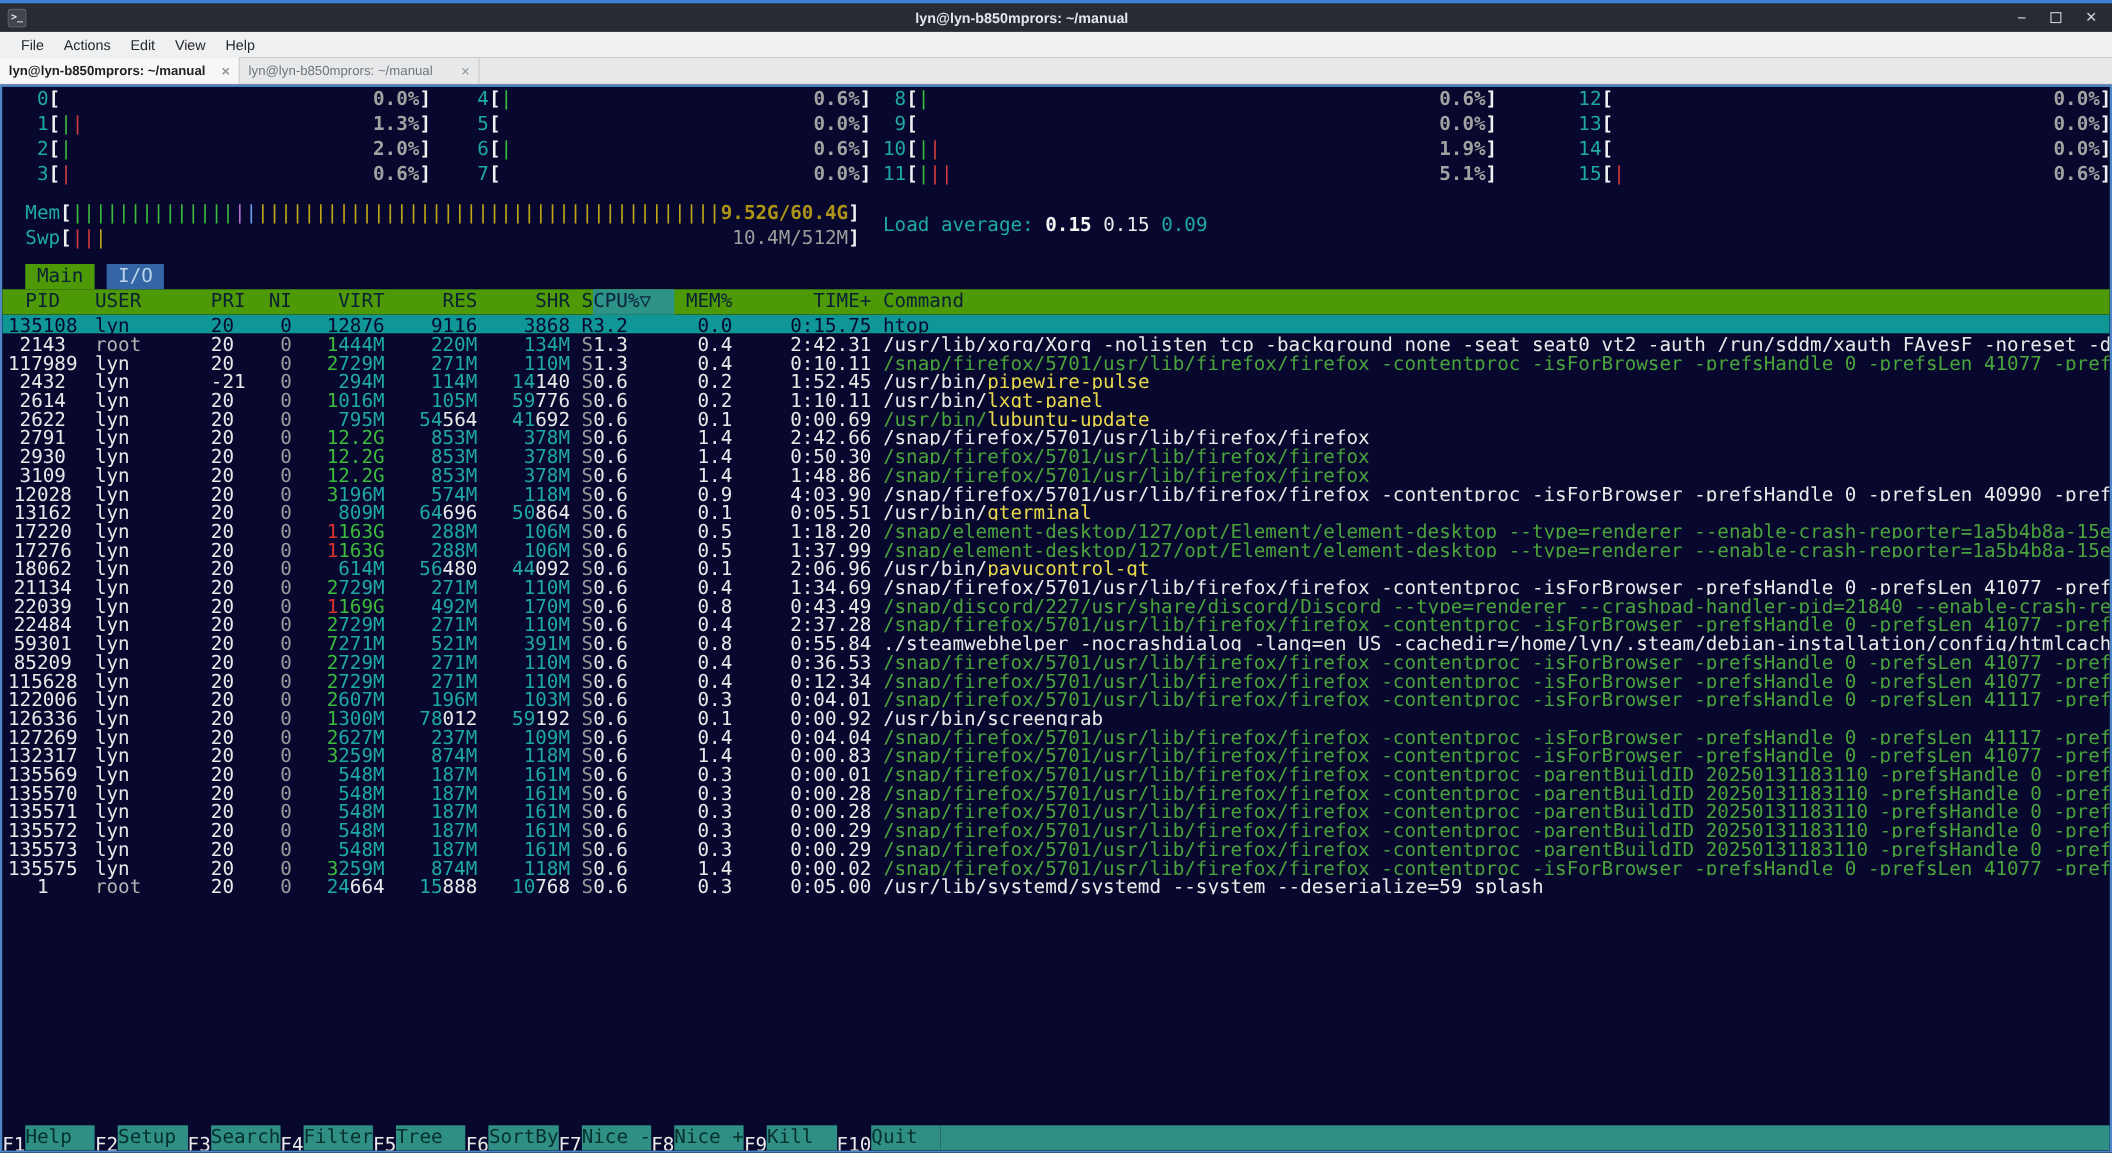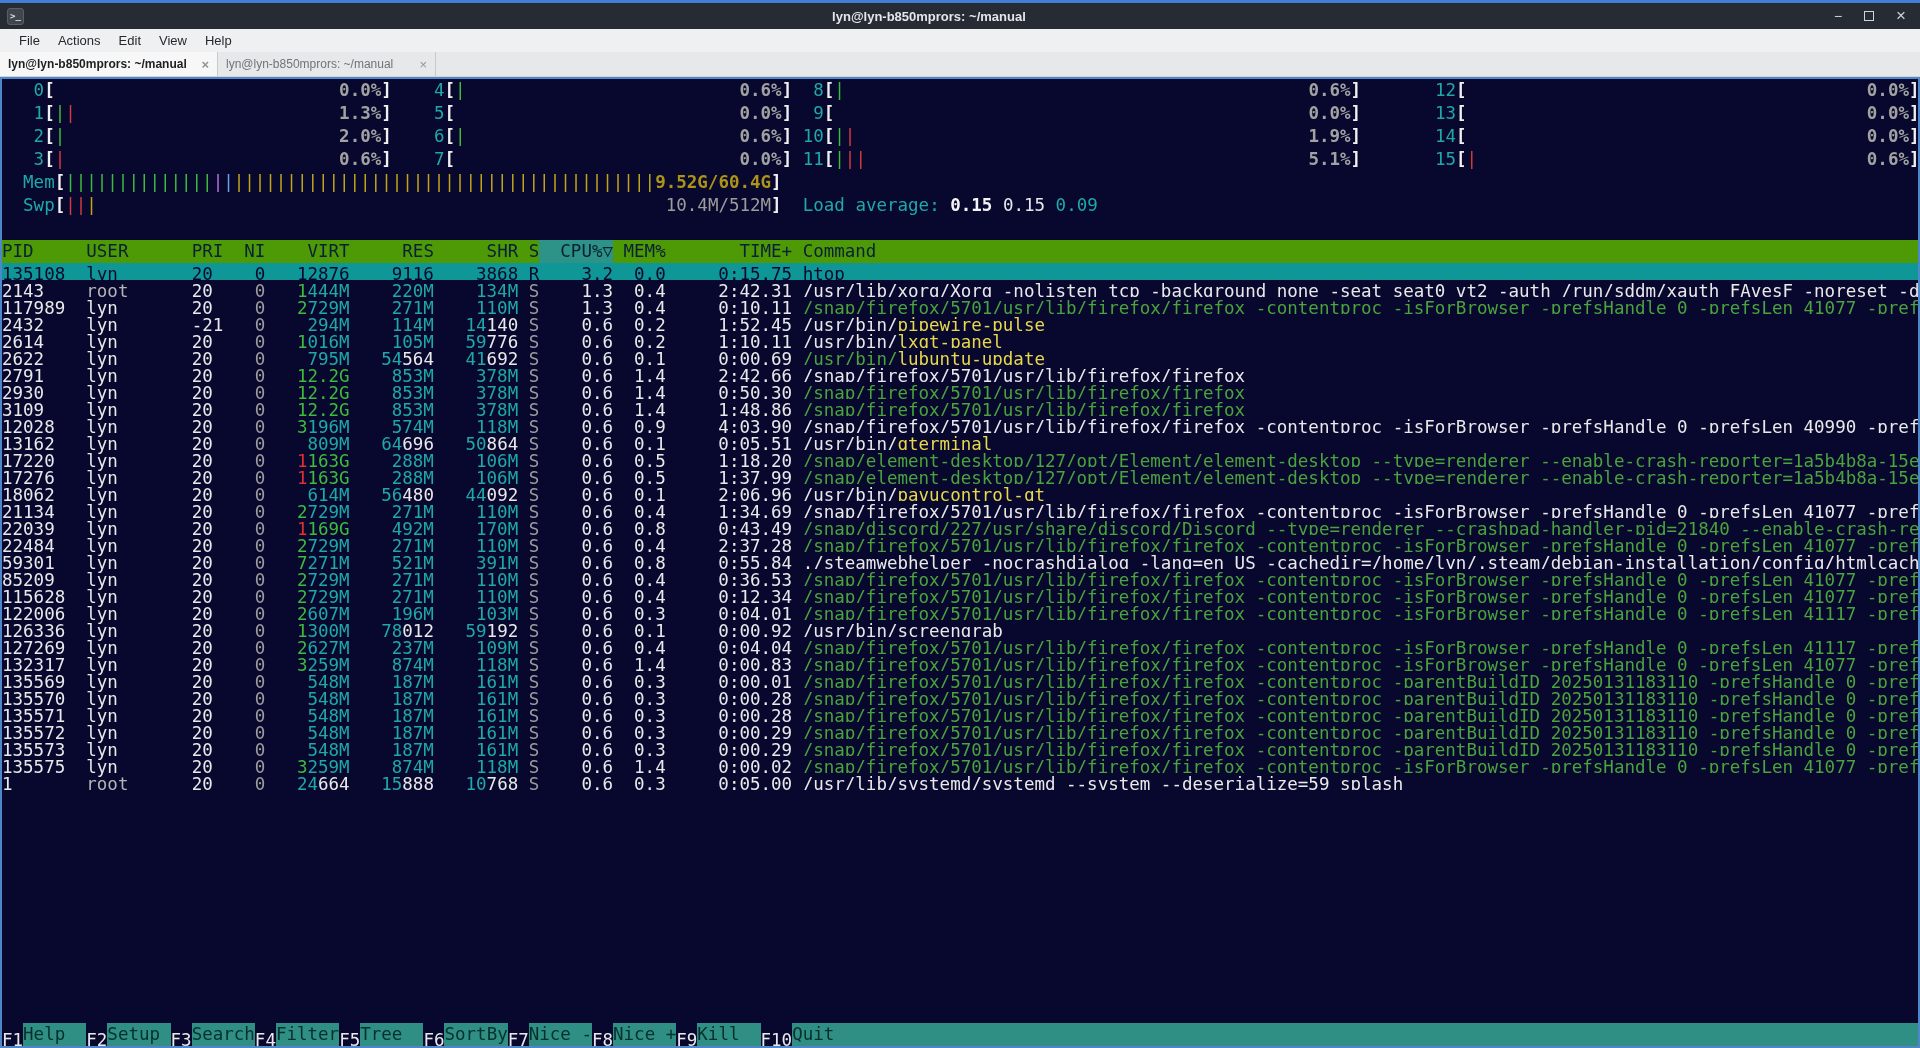--- a/index.html
+++ b/index.html
@@ -39,21 +39,21 @@
 
   .meter{position:absolute;top:0;display:flex;height:23px}
   .mp0{left:2ch;width:35ch}.mp1{left:40ch;width:35ch}.mp2{left:76ch;width:53ch}.mp3{left:136ch;width:46ch}
   .mnum{width:2ch;text-align:right;color:var(--cyan)}
   .br{color:#f0f0f0;font-weight:700}
   .mbody{flex:1;display:flex;overflow:hidden}
   .pct{margin-left:auto;color:#a2a2a2;font-weight:700}
   .tk{width:1ch;flex:0 0 auto}
   .tk-g{color:var(--grn)}.tk-r{color:var(--red)}.tk-y{color:var(--ytick)}.tk-m{color:var(--magenta)}.tk-b{color:var(--blue)}
 
-  .bar{position:absolute;left:2ch;top:0;display:flex;height:23px}
+  .bar{position:absolute;left:2ch;top:12px;display:flex;height:23px}
   .blabel{width:3ch;color:var(--cyan)}
   .bbody{width:67ch;display:flex;overflow:hidden}
   .memtxt{margin-left:auto;color:var(--memtxt);font-weight:700}
   .swptxt{margin-left:auto;color:var(--gray)}
   .sideinfo{position:absolute;left:76ch;top:0}
 
   .c-cy{color:var(--cyan)} .c-bcy{color:var(--bcyan);font-weight:700}
   .c-lime{color:var(--lime);font-weight:700} .c-gy{color:var(--gray)}
   .c-grn2{color:#35b06f} .c-bw{color:#f4f4f4;font-weight:700} .c-w{color:var(--white)}
   .c-g{color:var(--cmdgrn)} .c-y{color:var(--yellowb);font-weight:400}
@@ -65,28 +65,28 @@
   .vtab-io{margin-left:1ch;background:var(--tabblue);color:#bcd4ec;padding:0 1ch}
 
   .colhead{display:flex;background:var(--hdrgreen);color:#0a2035;height:23px;line-height:23px;white-space:pre;flex:0 0 auto}
   .colhead .sorted{background:var(--sortteal)}
 
   .rows{flex:1;overflow:hidden;display:flex;flex-direction:column}
   .prow{display:flex;height:17px;line-height:23px;white-space:pre;flex:0 0 auto}
   .prow.sel{background:var(--selbg)}
   .prow.sel span{color:var(--seltx) !important}
 
-  .f-pid{width:7ch;text-align:left}
+  .f-pid{width:7ch;text-align:center}
   .f-sp{width:1ch}
   .f-user{width:10ch;text-align:left}
   .f-pri{width:4ch;}
   .f-ni{width:3ch;text-align:right}
   .f-virt,.f-res,.f-shr{width:8ch;text-align:right}
   .f-s{width:2ch;text-align:right;color:var(--gray)}
-  .f-cpu{width:7ch;text-align:right}
+  .f-cpu{width:7ch;text-align:left}
   .f-mem{width:5ch;text-align:right}
   .f-time{width:12ch;text-align:right}
   .f-cmd{flex:1;overflow:hidden;padding-left:1ch;white-space:pre}
 
   .fbar{height:23px;line-height:23px;display:flex;white-space:pre;flex:0 0 auto;margin-top:auto}
   .fkey{color:var(--white)}
   .flabel{width:6ch;background:var(--fbar);color:#06302c;overflow:hidden}
   .ffill{flex:1;background:var(--fbar)}
 </style>
 </head>
@@ -142,20 +142,21 @@
     <div class="tline">
       <span class="bar">
         <span class="blabel">Swp</span><span class="br">[</span><span class="bbody" id="swpBody"><span class="tk tk-r">|</span><span class="tk tk-r">|</span><span class="tk tk-y">|</span><span class="swptxt">10.4M/512M</span></span><span class="br">]</span>
       </span>
       <span class="sideinfo" id="loadLine"><span class="c-cy">Load average: </span><span class="c-bw">0.15 </span><span class="c-w">0.15 </span><span class="c-cy">0.09</span></span>
     </div>
 
 
     <div class="tline"></div>
 
+    <div class="tline vtabs" id="viewTabs"><span class="vtab-main">Main</span><span class="vtab-io">I/O</span></div>
 
     <div class="colhead" id="colHead"><span class="f-pid">PID</span><span class="f-sp"> </span><span class="f-user">USER</span><span class="f-pri">PRI</span><span class="f-ni">NI</span><span class="f-virt">VIRT</span><span class="f-res">RES</span><span class="f-shr">SHR</span><span class="f-s" style="color:#0a2035">S</span><span class="f-cpu sorted">CPU%▽</span><span class="f-mem">MEM%</span><span class="f-time">TIME+</span><span class="f-cmd">Command</span></div>
 
     <div class="rows" id="procRows">
         <div class="prow sel"><span class="f-pid c-w">135108</span><span class="f-sp"> </span><span class="f-user c-w">lyn</span><span class="f-pri c-w">20</span><span class="f-ni c-gy">0</span><span class="f-virt">12876</span><span class="f-res">9116</span><span class="f-shr">3868</span><span class="f-s">R</span><span class="f-cpu c-w">3.2</span><span class="f-mem c-w">0.0</span><span class="f-time c-w">0:15.75</span><span class="f-cmd"><span class="c-sel">htop</span></span></div>
         <div class="prow"><span class="f-pid c-w">2143</span><span class="f-sp"> </span><span class="f-user c-rt">root</span><span class="f-pri c-w">20</span><span class="f-ni c-gy">0</span><span class="f-virt"><span class="n-g">1</span><span class="n-c">444M</span></span><span class="f-res"><span class="n-c">220M</span></span><span class="f-shr"><span class="n-c">134M</span></span><span class="f-s">S</span><span class="f-cpu c-w">1.3</span><span class="f-mem c-w">0.4</span><span class="f-time c-w">2:42.31</span><span class="f-cmd"><span class="c-w">/usr/lib/xorg/Xorg -nolisten tcp -background none -seat seat0 vt2 -auth /run/sddm/xauth_FAvesF -noreset -di</span></span></div>
         <div class="prow"><span class="f-pid c-w">117989</span><span class="f-sp"> </span><span class="f-user c-w">lyn</span><span class="f-pri c-w">20</span><span class="f-ni c-gy">0</span><span class="f-virt"><span class="n-g">2</span><span class="n-c">729M</span></span><span class="f-res"><span class="n-c">271M</span></span><span class="f-shr"><span class="n-c">110M</span></span><span class="f-s">S</span><span class="f-cpu c-w">1.3</span><span class="f-mem c-w">0.4</span><span class="f-time c-w">0:10.11</span><span class="f-cmd"><span class="c-g">/snap/firefox/5701/usr/lib/firefox/firefox -contentproc -isForBrowser -prefsHandle 0 -prefsLen 41077 -prefM</span></span></div>
         <div class="prow"><span class="f-pid c-w">2432</span><span class="f-sp"> </span><span class="f-user c-w">lyn</span><span class="f-pri c-w">-21</span><span class="f-ni c-gy">0</span><span class="f-virt"><span class="n-c">294M</span></span><span class="f-res"><span class="n-c">114M</span></span><span class="f-shr"><span class="n-c">14</span><span class="n-w">140</span></span><span class="f-s">S</span><span class="f-cpu c-w">0.6</span><span class="f-mem c-w">0.2</span><span class="f-time c-w">1:52.45</span><span class="f-cmd"><span class="c-w">/usr/bin/</span><span class="c-y">pipewire-pulse</span></span></div>
         <div class="prow"><span class="f-pid c-w">2614</span><span class="f-sp"> </span><span class="f-user c-w">lyn</span><span class="f-pri c-w">20</span><span class="f-ni c-gy">0</span><span class="f-virt"><span class="n-g">1</span><span class="n-c">016M</span></span><span class="f-res"><span class="n-c">105M</span></span><span class="f-shr"><span class="n-c">59</span><span class="n-w">776</span></span><span class="f-s">S</span><span class="f-cpu c-w">0.6</span><span class="f-mem c-w">0.2</span><span class="f-time c-w">1:10.11</span><span class="f-cmd"><span class="c-w">/usr/bin/</span><span class="c-y">lxqt-panel</span></span></div>
         <div class="prow"><span class="f-pid c-w">2622</span><span class="f-sp"> </span><span class="f-user c-w">lyn</span><span class="f-pri c-w">20</span><span class="f-ni c-gy">0</span><span class="f-virt"><span class="n-c">795M</span></span><span class="f-res"><span class="n-c">54</span><span class="n-w">564</span></span><span class="f-shr"><span class="n-c">41</span><span class="n-w">692</span></span><span class="f-s">S</span><span class="f-cpu c-w">0.6</span><span class="f-mem c-w">0.1</span><span class="f-time c-w">0:00.69</span><span class="f-cmd"><span class="c-g">/usr/bin/</span><span class="c-y">lubuntu-update</span></span></div>

